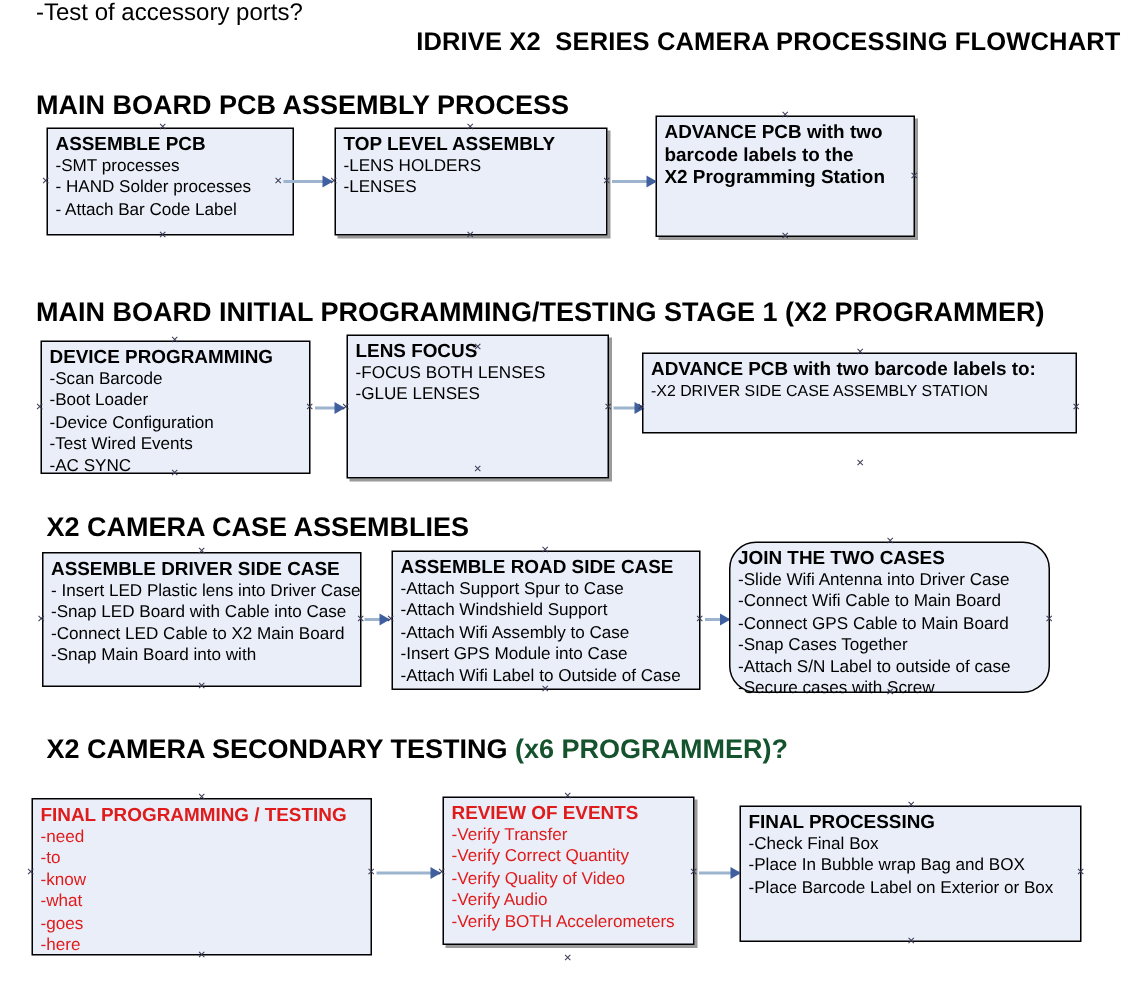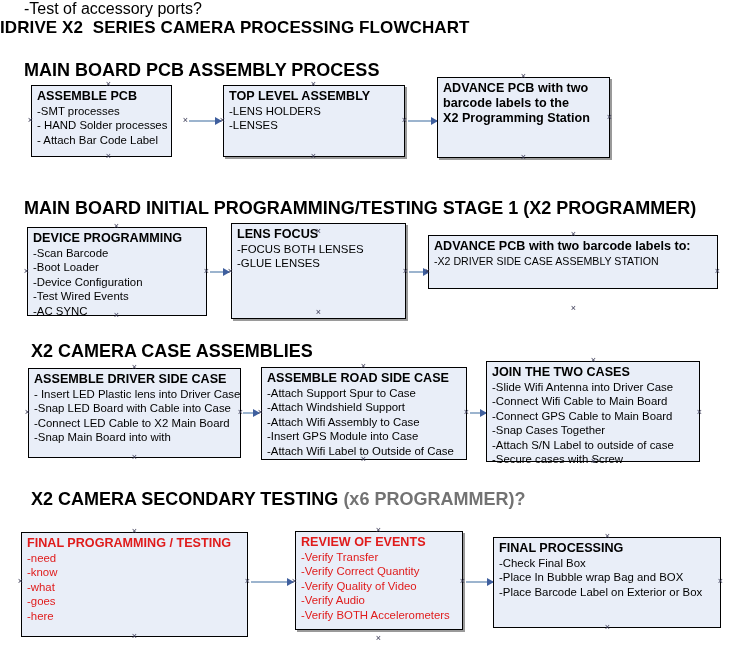--- a/index.html
+++ b/index.html
@@ -17,36 +17,36 @@
     height: 662px;
     background: #ffffff;
     overflow: hidden;
   }
   
   .doc-title {
     position: absolute;
     left: 0;
     top: 18px;
     width: 747px;
-    text-align: left;
+    text-align: right;
     font-size: 17px;
     font-weight: bold;
     color: #000000;
     letter-spacing: 0.1px;
     white-space: pre;
   }
   .section-title {
     position: absolute;
     font-size: 18px;
     font-weight: bold;
     color: #000000;
     white-space: nowrap;
   }
   .section-title .accent {
-    color: #737373;
+    color: #14532d;
   }
   
   .node {
     position: absolute;
     background: #e9eef8;
     border: 1px solid #000000;
     box-sizing: border-box;
     padding: 3px 4px 2px 5px;
   }
   .node.shadowed {
@@ -105,21 +105,21 @@
 </style>
 </head>
 <body>
 
 <div id="canvas">
 
   <div class="doc-title">IDRIVE X2  SERIES CAMERA PROCESSING FLOWCHART</div>
 
   <div class="section-title" style="left:24px; top:60px;">MAIN BOARD PCB ASSEMBLY PROCESS</div>
 
-  <div class="node" style="left:31px; top:85px; width:141px; height:72px;">
+  <div class="node" style="left:31px; top:85px; width:165px; height:72px;">
     <div class="node-title">ASSEMBLE PCB</div>
     <div class="node-line">-SMT processes</div>
     <div class="node-line">- HAND Solder processes</div>
     <div class="node-line">- Attach Bar Code Label</div>
   </div>
   <div class="handle" style="left:105px; top:81px;"></div>
   <div class="handle" style="left:27px; top:117px;"></div>
   <div class="handle" style="left:182px; top:117px;"></div>
   <div class="handle" style="left:105px; top:153px;"></div>
 
@@ -208,38 +208,39 @@
     <div class="node-line">-Insert GPS Module into Case</div>
     <div class="node-line">-Attach Wifi Label to Outside of Case</div>
   </div>
   <div class="handle" style="left:360px; top:363px;"></div>
   <div class="handle" style="left:257px; top:409px;"></div>
   <div class="handle" style="left:463px; top:409px;"></div>
   <div class="handle" style="left:360px; top:456px;"></div>
 
   <div class="conn" style="left:470px; top:412px; width:16px;"></div>
 
-  <div class="node" style="left:486px; top:361px; width:214px; height:101px;">
+  <div class="node" style="left:486px; top:361px; width:214px; height:101px;border-radius:18px;">
     <div class="node-title">JOIN THE TWO CASES</div>
     <div class="node-line">-Slide Wifi Antenna into Driver Case</div>
     <div class="node-line">-Connect Wifi Cable to Main Board</div>
     <div class="node-line">-Connect GPS Cable to Main Board</div>
     <div class="node-line">-Snap Cases Together</div>
     <div class="node-line">-Attach S/N Label to outside of case</div>
     <div class="node-line">-Secure cases with Screw</div>
   </div>
   <div class="handle" style="left:590px; top:357px;"></div>
   <div class="handle" style="left:696px; top:409px;"></div>
   <div class="handle" style="left:590px; top:458px;"></div>
 
   <div class="section-title" style="left:31px; top:489px;"><span>X2 CAMERA SECONDARY TESTING </span><span class="accent">(x6 PROGRAMMER)?</span></div>
 
   <div class="node red" style="left:21px; top:532px; width:227px; height:105px;">
     <div class="node-title">FINAL PROGRAMMING / TESTING</div>
     <div class="node-line">-need</div>
+    <div class="node-line">-to</div>
     <div class="node-line">-know</div>
     <div class="node-line">-what</div>
     <div class="node-line">-goes</div>
     <div class="node-line">-here</div>
   </div>
   <div class="handle" style="left:131px; top:528px;"></div>
   <div class="handle" style="left:17px; top:578px;"></div>
   <div class="handle" style="left:244px; top:578px;"></div>
   <div class="handle" style="left:131px; top:633px;"></div>
 

